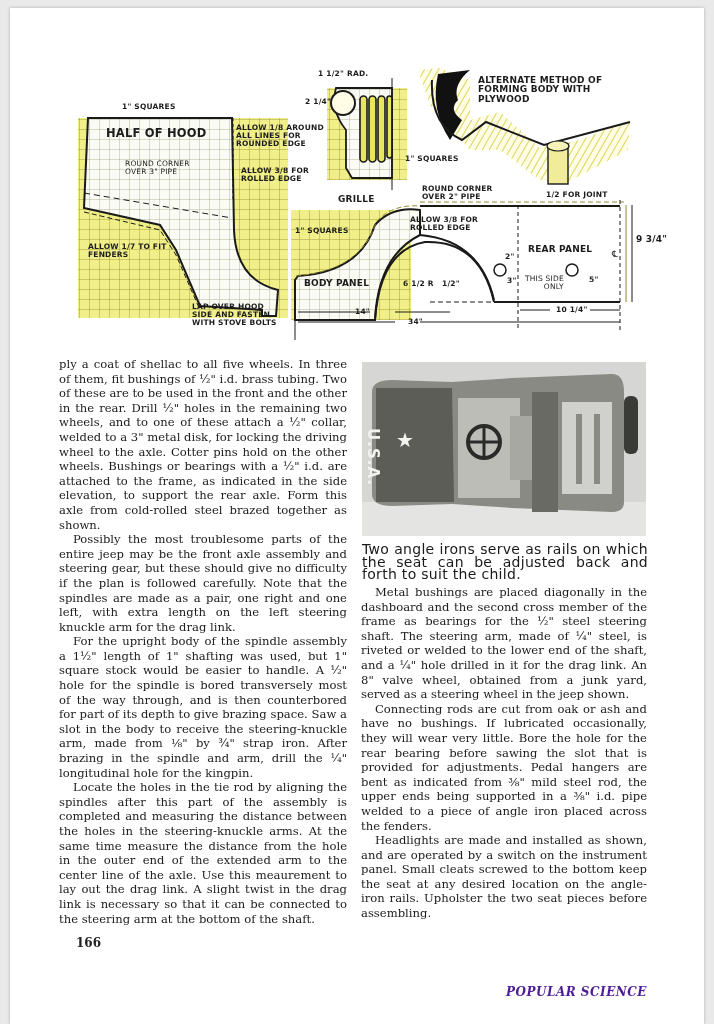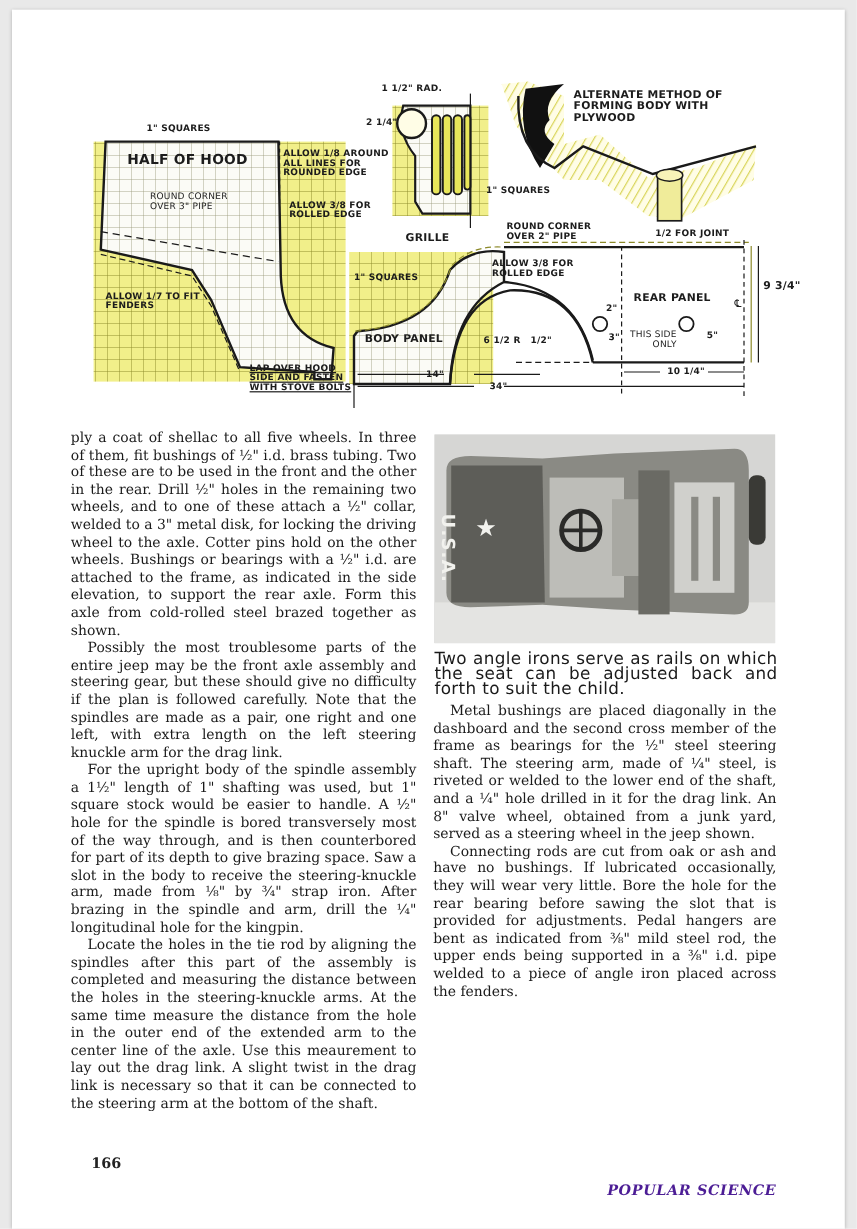--- a/index.html
+++ b/index.html
@@ -33,21 +33,21 @@
   .photo {
     position: absolute; left: 362px; top: 362px; width: 284px; height: 174px;
     background: #d8d8d6; overflow: hidden;
   }
   .caption {
     position: absolute; left: 362px; top: 543px; width: 286px;
     font-family: "DejaVu Sans", sans-serif; font-size: 14px; line-height: 12.5px;
     color: #1a1a1a; text-align: justify; letter-spacing: 0.3px;
   }
   .folio {
-    position: absolute; left: 76px; top: 962px;
+    position: absolute; left: 76px; top: 936px;
     font-family: "DejaVu Serif", serif; font-weight: bold; font-size: 12px; color: #222;
   }
   .magname {
     position: absolute; right: 67px; top: 985px;
     font-family: "DejaVu Serif", serif; font-weight: bold; font-style: italic;
     font-size: 12px; color: #4c1d95; letter-spacing: 0.5px;
   }
 </style>
 </head>
 <body>
@@ -136,21 +136,21 @@
   <span class="lbl lg" style="left:106px;top:127px;">HALF OF HOOD</span>
   <span class="lbl sm" style="left:125px;top:160px;font-weight:normal;">ROUND CORNER
 OVER 3" PIPE</span>
   <span class="lbl sm" style="left:236px;top:124px;">ALLOW 1/8 AROUND
 ALL LINES FOR
 ROUNDED EDGE</span>
   <span class="lbl sm" style="left:241px;top:167px;">ALLOW 3/8 FOR
 ROLLED EDGE</span>
   <span class="lbl sm" style="left:88px;top:243px;">ALLOW 1/7 TO FIT
 FENDERS</span>
-  <span class="lbl sm" style="left:208px;top:303px;text-decoration:underline;">LAP OVER HOOD
+  <span class="lbl sm" style="left:192px;top:303px;">LAP OVER HOOD
 SIDE AND FASTEN
 WITH STOVE BOLTS</span>
   <span class="lbl sm" style="left:318px;top:70px;">1 1/2" RAD.</span>
   <span class="lbl sm" style="left:305px;top:98px;">2 1/4"</span>
   <span class="lbl md" style="left:338px;top:195px;">GRILLE</span>
   <span class="lbl sm" style="left:405px;top:155px;">1" SQUARES</span>
   <span class="lbl md" style="left:478px;top:76px;">ALTERNATE METHOD OF
 FORMING BODY WITH
 PLYWOOD</span>
   <span class="lbl sm" style="left:422px;top:185px;">ROUND CORNER
@@ -200,16 +200,17 @@
     <rect x="262" y="34" width="14" height="58" rx="6" fill="#3a3a36"></rect>
   </svg>
   <span style="position:absolute;left:20px;top:66px;transform:rotate(90deg);transform-origin:left top;color:#f2f2ee;font-family:'DejaVu Sans',sans-serif;font-weight:bold;font-size:15px;letter-spacing:1px;">U.S.A.</span>
   <span style="position:absolute;left:34px;top:66px;color:#f2f2ee;font-size:20px;">★</span>
 </div>
 <div class="caption">Two angle irons serve as rails on which the seat can be adjusted back and forth to suit the child.</div>
 
 <div class="col col-right">
   <p class="ind">Metal bushings are placed diagonally in the dashboard and the second cross member of the frame as bearings for the ½" steel steering shaft. The steering arm, made of ¼" steel, is riveted or welded to the lower end of the shaft, and a ¼" hole drilled in it for the drag link. An 8" valve wheel, obtained from a junk yard, served as a steering wheel in the jeep shown.</p>
   <p class="ind">Connecting rods are cut from oak or ash and have no bushings. If lubricated occasionally, they will wear very little. Bore the hole for the rear bearing before sawing the slot that is provided for adjustments. Pedal hangers are bent as indicated from ⅜" mild steel rod, the upper ends being supported in a ⅜" i.d. pipe welded to a piece of angle iron placed across the fenders.</p>
+  <p class="ind">Headlights are made and installed as shown, and are operated by a switch on the instrument panel. Small cleats screwed to the bottom keep the seat at any desired location on the angle-iron rails. Upholster the two seat pieces before assembling.</p>
 </div>
 
 <div class="folio">166</div>
 <div class="magname">POPULAR SCIENCE</div>
 
 </body></html>

